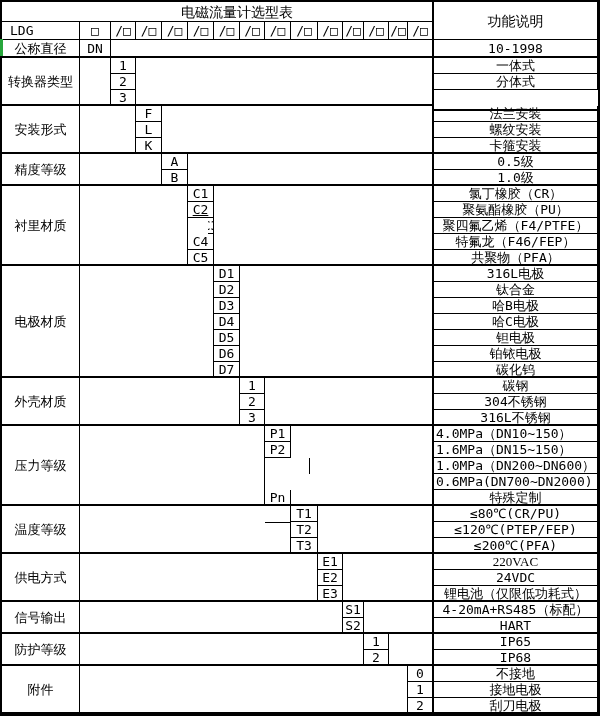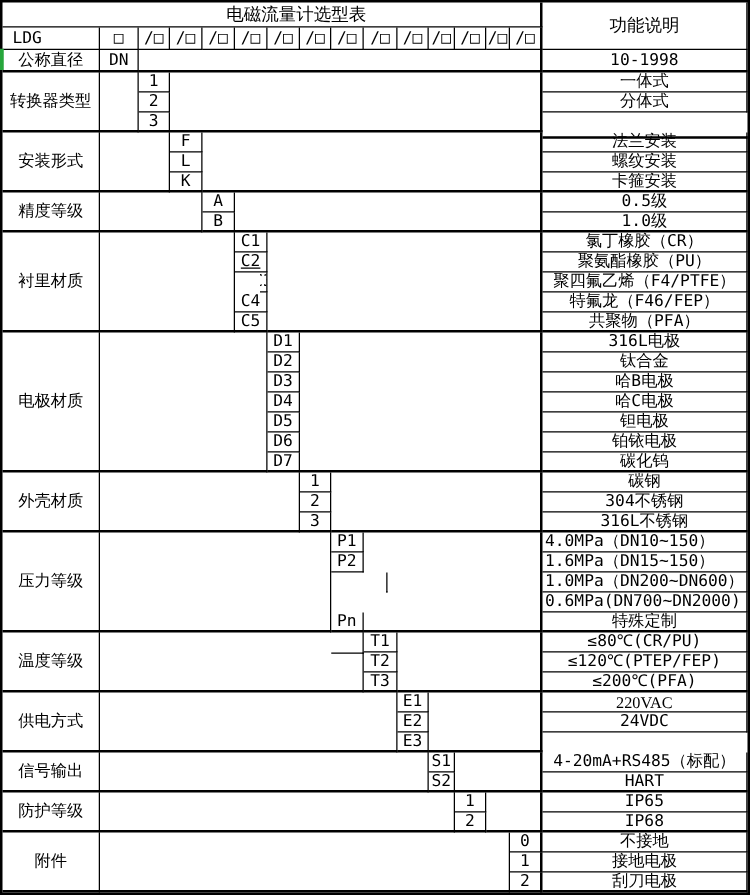--- a/index.html
+++ b/index.html
@@ -139,20 +139,21 @@
       <div class="cell  thick-b" style="grid-area: 34 / 10 / 35 / 11;">T3</div>
       <div class="cell  thick-b" style="grid-area: 34 / 16 / 35 / 17;">≤200℃(PFA)</div>
       <div class="cell thick-b thick-r" style="grid-area: 32 / 11 / 35 / 16;"></div>
       <div class="cell thick-b" style="grid-area: 35 / 1 / 38 / 2;">供电方式</div>
       <div class="cell thick-b" style="grid-area: 35 / 2 / 38 / 11;"></div>
       <div class="cell" style="grid-area: 35 / 11 / 36 / 12;">E1</div>
       <div class="cell" style="grid-area: 35 / 16 / 36 / 17; font-family: Liberation Serif, serif;">220VAC</div>
       <div class="cell" style="grid-area: 36 / 11 / 37 / 12;">E2</div>
       <div class="cell" style="grid-area: 36 / 16 / 37 / 17;">24VDC</div>
       <div class="cell  thick-b" style="grid-area: 37 / 11 / 38 / 12;">E3</div>
+      <div class="cell  thick-b" style="grid-area: 37 / 16 / 38 / 17;">锂电池（仅限低功耗式）</div>
       <div class="cell thick-b thick-r" style="grid-area: 35 / 12 / 38 / 16;"></div>
       <div class="cell thick-b" style="grid-area: 38 / 1 / 40 / 2;">信号输出</div>
       <div class="cell thick-b" style="grid-area: 38 / 2 / 40 / 12;"></div>
       <div class="cell" style="grid-area: 38 / 12 / 39 / 13;">S1</div>
       <div class="cell" style="grid-area: 38 / 16 / 39 / 17;">4-20mA+RS485（标配）</div>
       <div class="cell  thick-b" style="grid-area: 39 / 12 / 40 / 13;">S2</div>
       <div class="cell  thick-b" style="grid-area: 39 / 16 / 40 / 17;">HART</div>
       <div class="cell thick-b thick-r" style="grid-area: 38 / 13 / 40 / 16;"></div>
       <div class="cell thick-b" style="grid-area: 40 / 1 / 42 / 2;">防护等级</div>
       <div class="cell thick-b" style="grid-area: 40 / 2 / 42 / 13;"></div>

